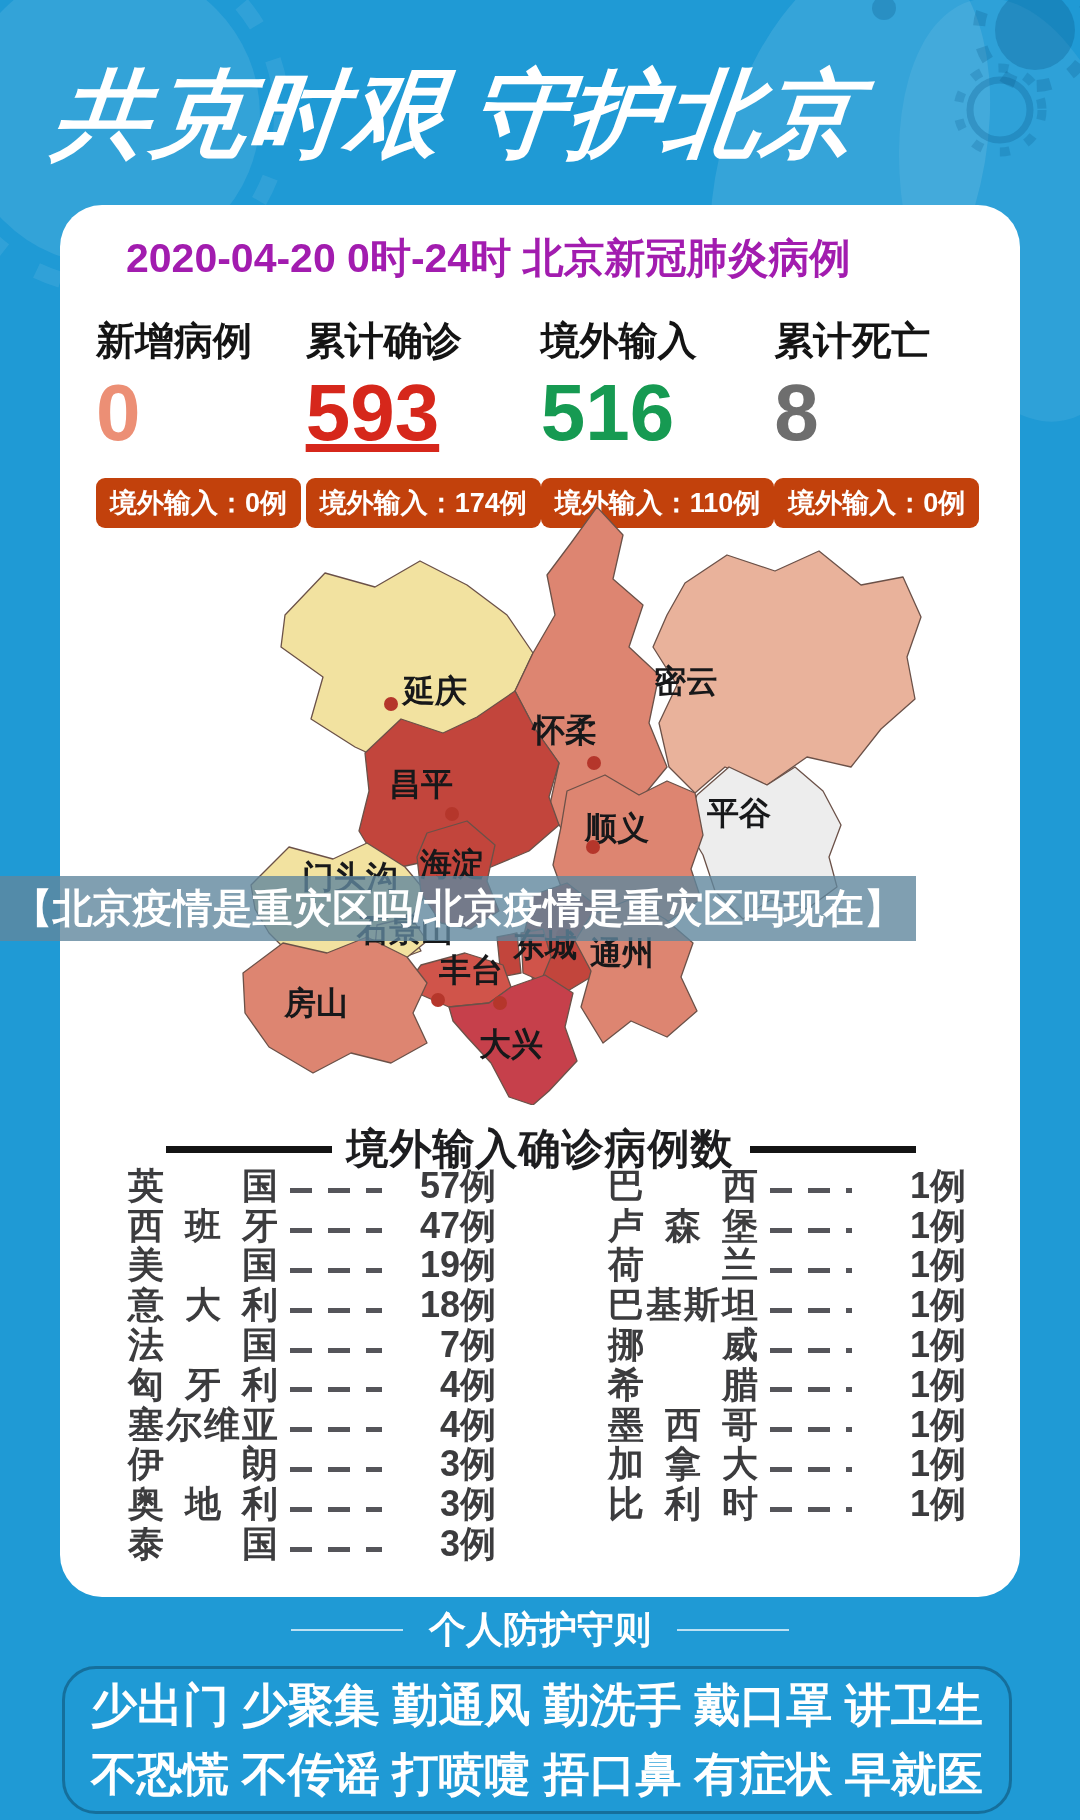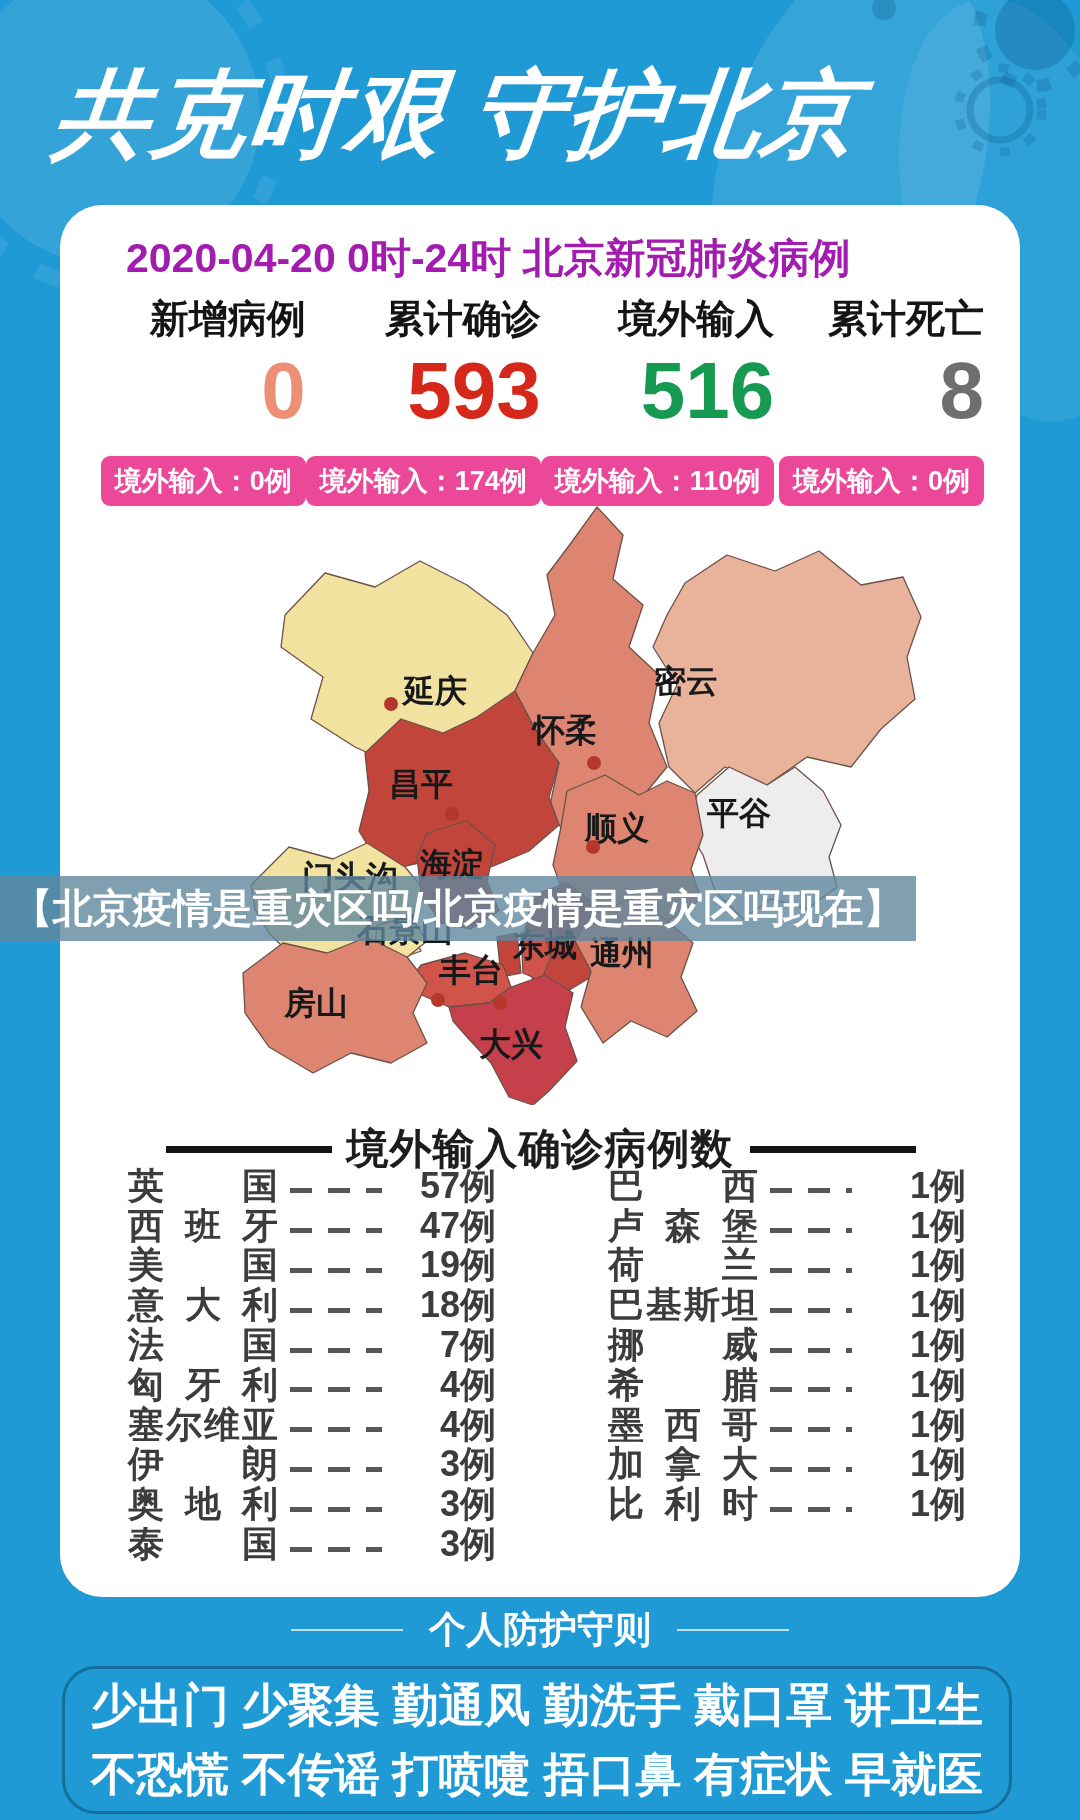--- a/index.html
+++ b/index.html
@@ -19,25 +19,25 @@
     position:absolute;left:60px;top:205px;width:960px;height:1392px;z-index:1;
     background:#ffffff;border-radius:42px;
   }
   .date-line{
     position:absolute;left:58px;top:26px;
     font-size:41px;font-weight:700;color:#a21caf;white-space:nowrap;margin-left:8px;
   }
   .stats-row{
     position:absolute;left:36px;top:87px;width:888px;display:flex;
   }
-  .stat{flex:1;text-align:right;}
+  .stat{flex:1;text-align:left;margin-top:22px;}
   .stat-label{font-size:39px;font-weight:800;color:#141414;}
   .stat-value{font-size:80px;line-height:82px;font-weight:900;margin-top:4px;}
   .stat-badge{
-    display:inline-block;margin-top:24px;background:#ec4899;color:#ffffff;
+    display:inline-block;margin-top:24px;background:#c2410c;color:#ffffff;
     font-size:27px;font-weight:700;padding:7px 14px;border-radius:9px;white-space:nowrap;
   }
   .map-svg{position:absolute;left:155px;top:290px;width:735px;height:610px;}
   .map-label{font-size:32px;font-weight:700;fill:#17181a;}
   .tbl-header{
     position:absolute;left:0;top:916px;width:100%;text-align:center;
     font-size:42px;font-weight:800;color:#1d1d1f;letter-spacing:1px;
   }
   .bar{position:absolute;top:941px;height:7px;background:#141414;}
   .bar-left{left:106px;width:166px;}
@@ -97,21 +97,21 @@
     <div class="date-line">2020-04-20  0时-24时  北京新冠肺炎病例</div>
 
     <div class="stats-row">
         <div class="stat">
           <div class="stat-label">新增病例</div>
           <div class="stat-value" style="color: rgb(236, 143, 117);">0</div>
           <div><span class="stat-badge">境外输入：0例</span></div>
         </div>
         <div class="stat">
           <div class="stat-label">累计确诊</div>
-          <div class="stat-value" style="color: rgb(214, 39, 27);">593</div>
+          <div class="stat-value" style="color: rgb(214, 39, 27); text-decoration: underline;">593</div>
           <div><span class="stat-badge">境外输入：174例</span></div>
         </div>
         <div class="stat">
           <div class="stat-label">境外输入</div>
           <div class="stat-value" style="color: rgb(22, 154, 82);">516</div>
           <div><span class="stat-badge">境外输入：110例</span></div>
         </div>
         <div class="stat">
           <div class="stat-label">累计死亡</div>
           <div class="stat-value" style="color: rgb(110, 110, 110);">8</div>

